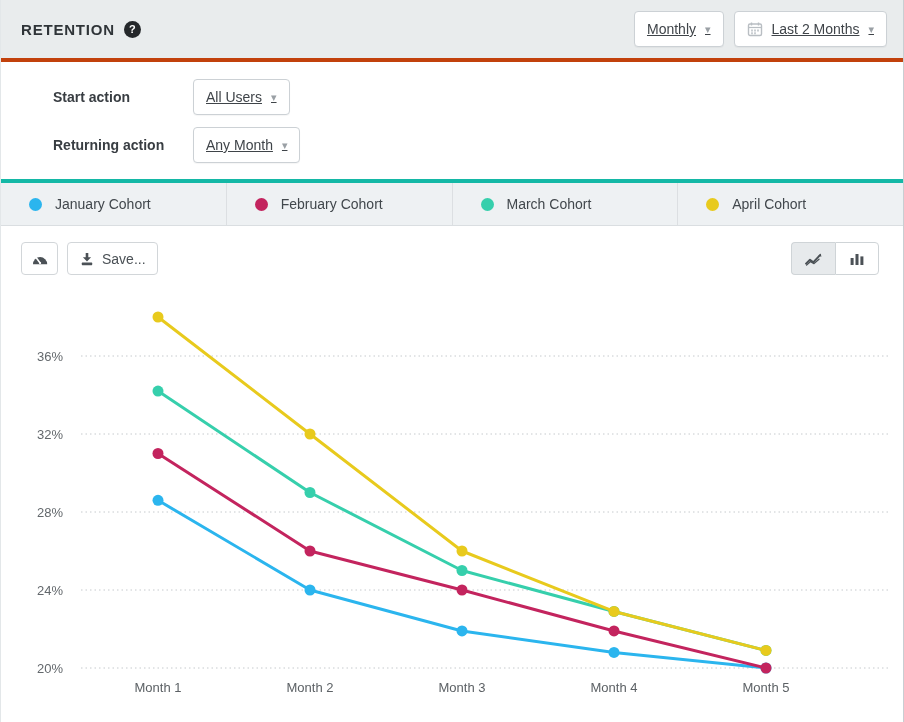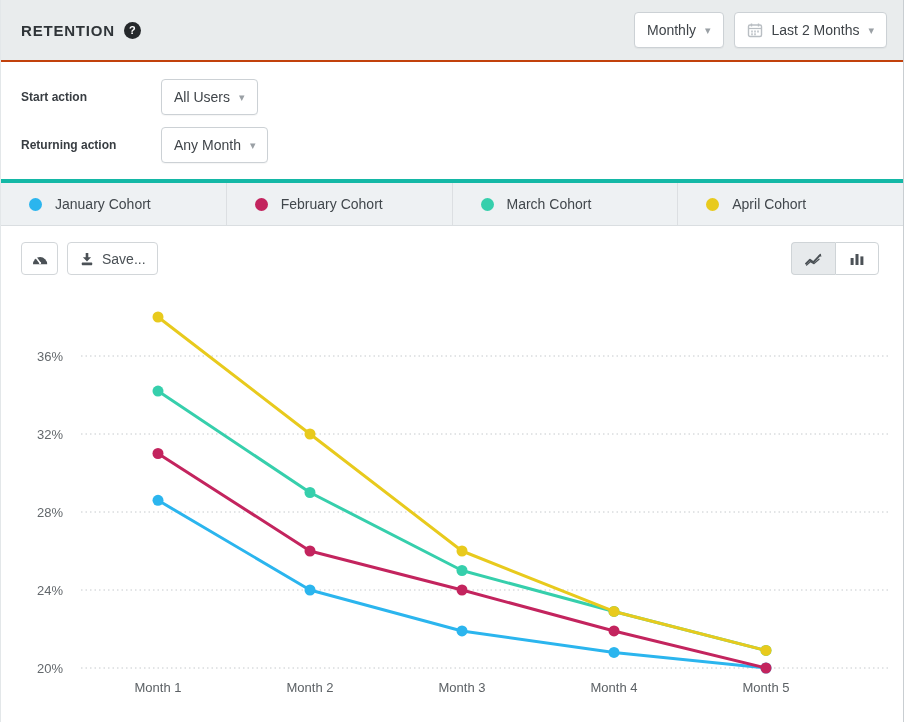--- a/index.html
+++ b/index.html
@@ -9,21 +9,21 @@
     background: #ffffff;
     position: relative;
     overflow: hidden;
     border-left: 1px solid #e3e7e9;
     border-right: 1px solid #c9ced2;
   }
   
   .header {
     height: 62px;
     background: #e9eced;
-    border-bottom: 2px solid #c2410c;
+    border-bottom: 4px solid #c2410c;
     display: flex;
     align-items: center;
     padding: 0 16px 0 20px;
   }
   .title-wrap { display: flex; align-items: center; gap: 9px; }
   .page-title {
     font-size: 15px; font-weight: 700; letter-spacing: 0.8px;
     color: #2f3438;
   }
   .help-badge {
@@ -36,28 +36,29 @@
   .btn {
     background: #fff;
     border: 1px solid #ccd1d5;
     border-radius: 4px;
     height: 36px;
     display: inline-flex; align-items: center;
     gap: 9px; padding: 0 12px;
     font-size: 14px; color: #3f4449;
     box-shadow: 0 1px 1px rgba(0,0,0,0.04);
     cursor: pointer;
+    text-decoration: underline;
   }
   .chevron { color: #9aa0a5; font-size: 11px; line-height: 1; }
   
   .filters { background: #fff; padding: 17px 0 16px 20px; }
   .filter-row { display: flex; align-items: center; height: 36px; }
   .filter-row + .filter-row { margin-top: 12px; }
   .filter-label {
-    width: 140px; font-size: 12px; font-weight: 700; color: #383d42;
+    width: 140px; font-size: 14px; font-weight: 700; color: #383d42; margin-left: 32px;
   }
   
   .legend {
     display: flex; height: 47px;
     background: #eef1f3;
     border-top: 4px solid #14b8a6;
     border-bottom: 1px solid #dadee1;
   }
   .legend-cell {
     flex: 1 1 0;

